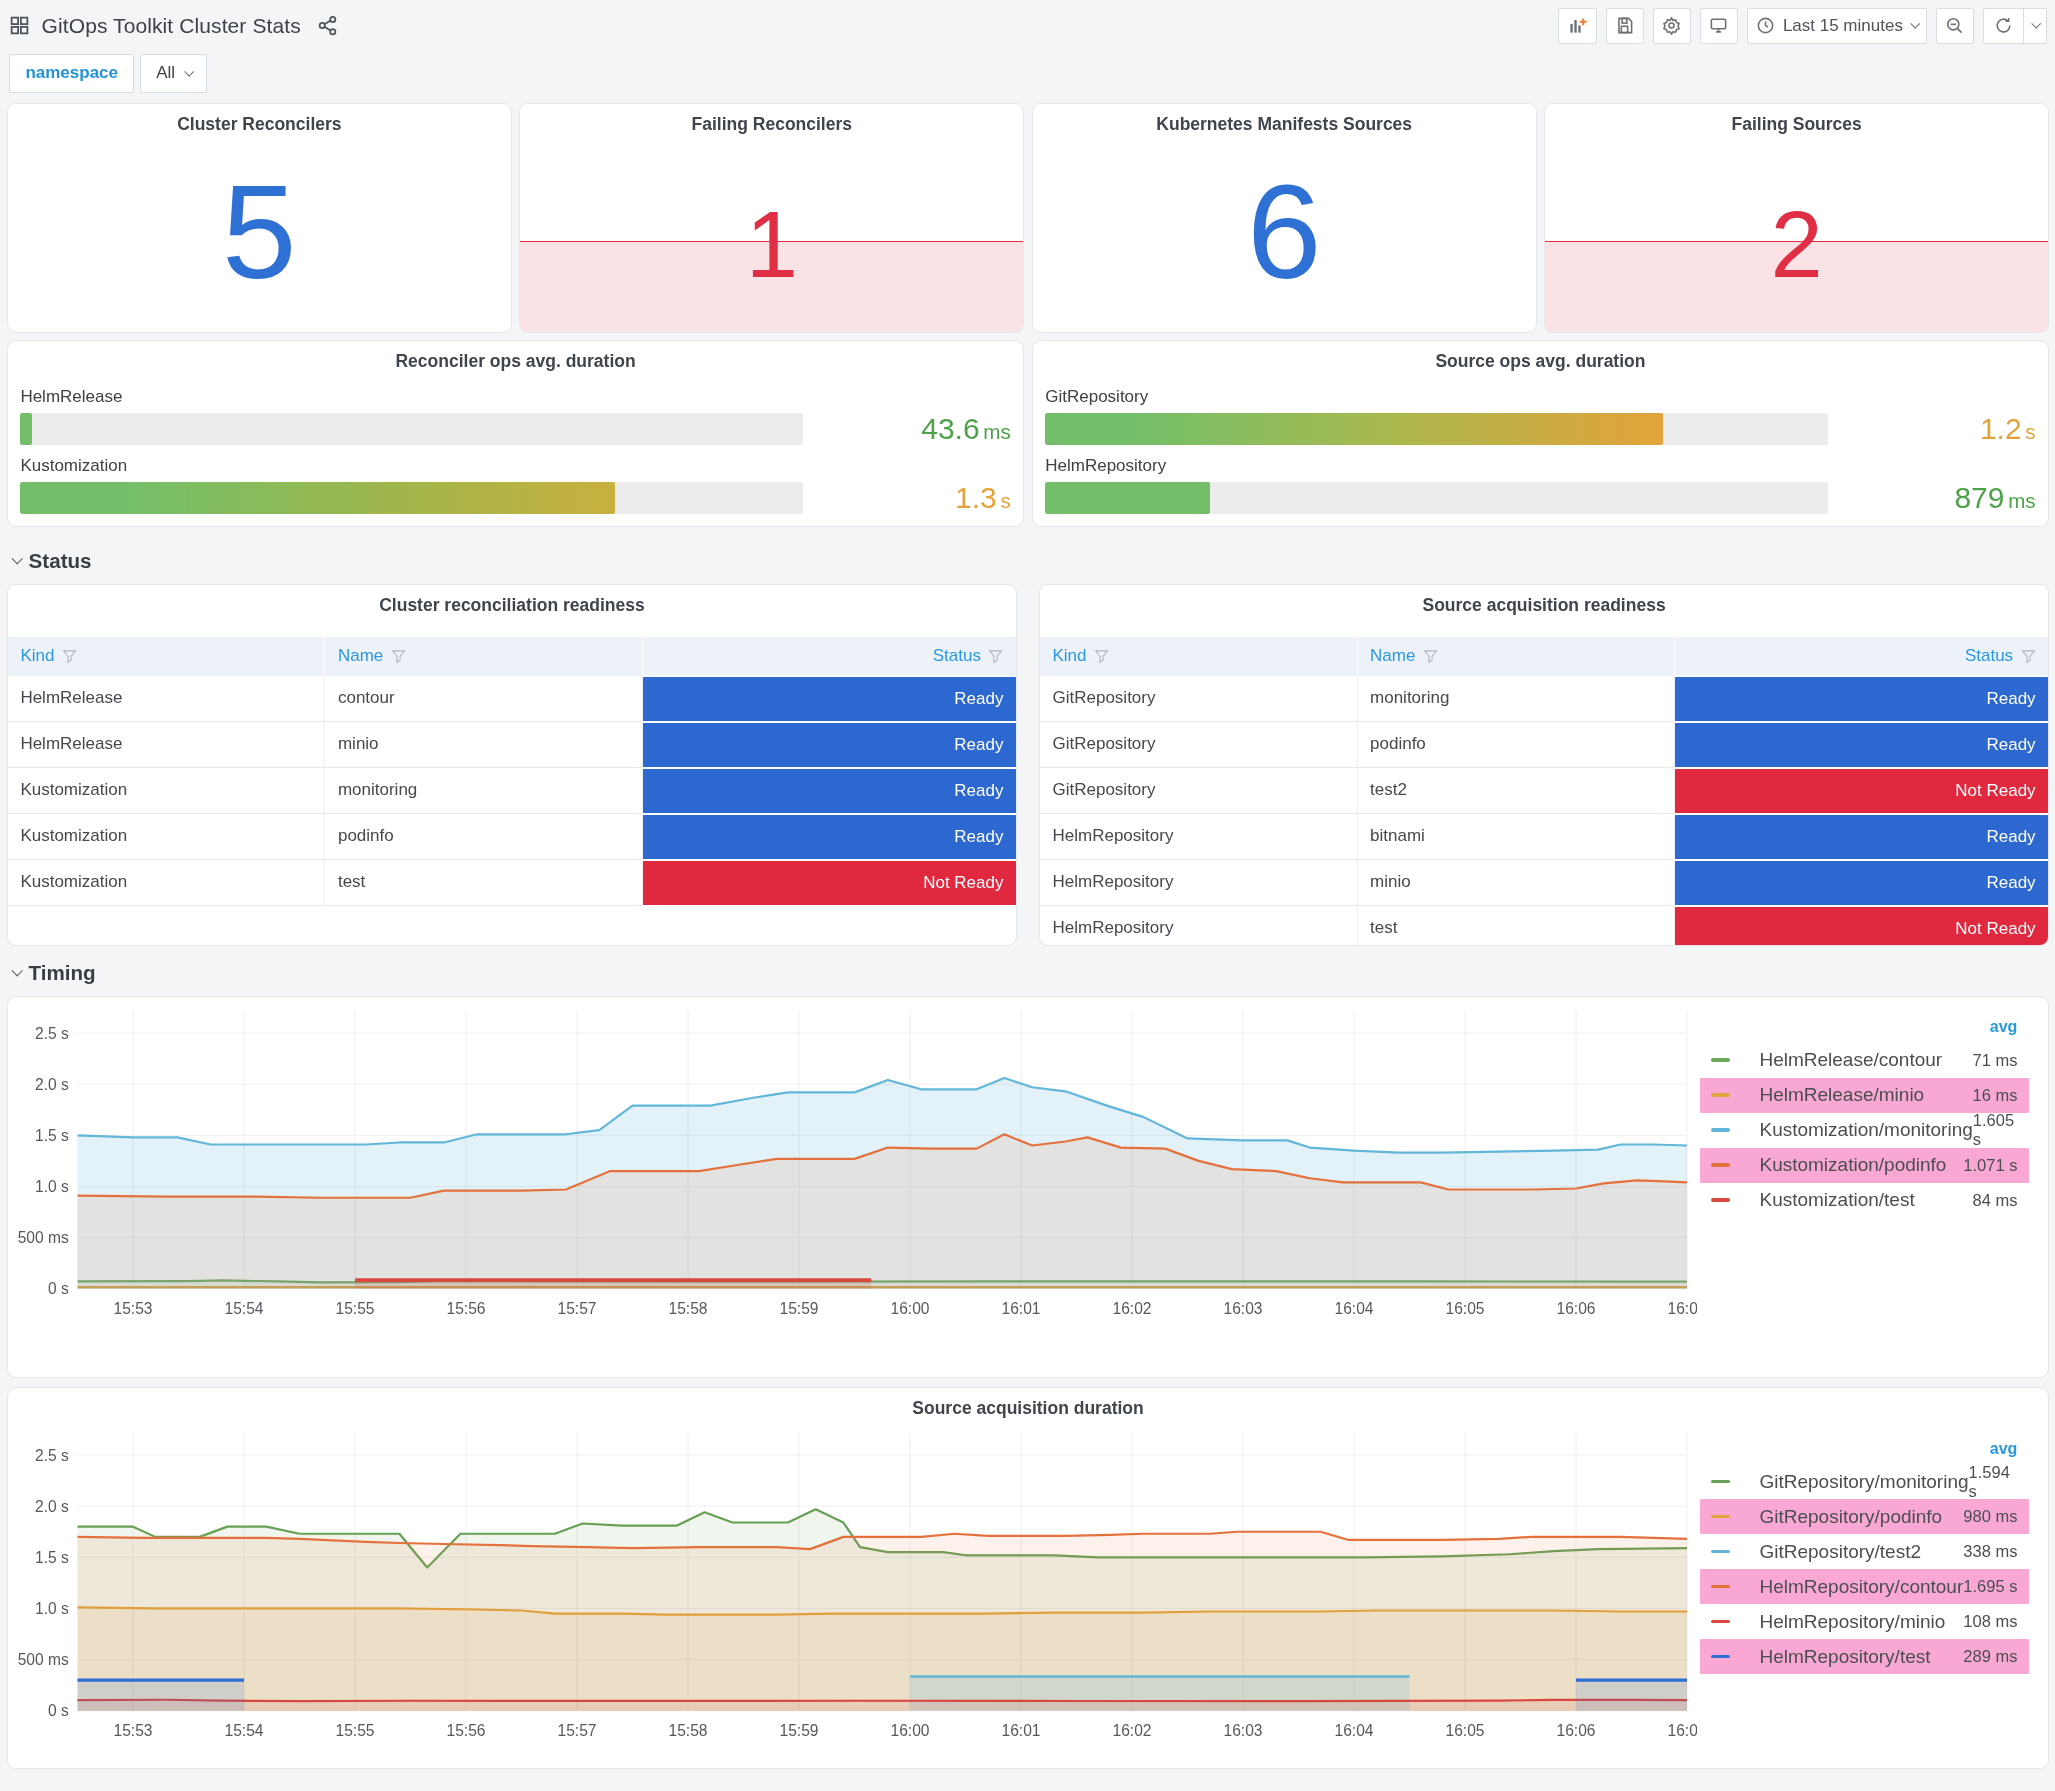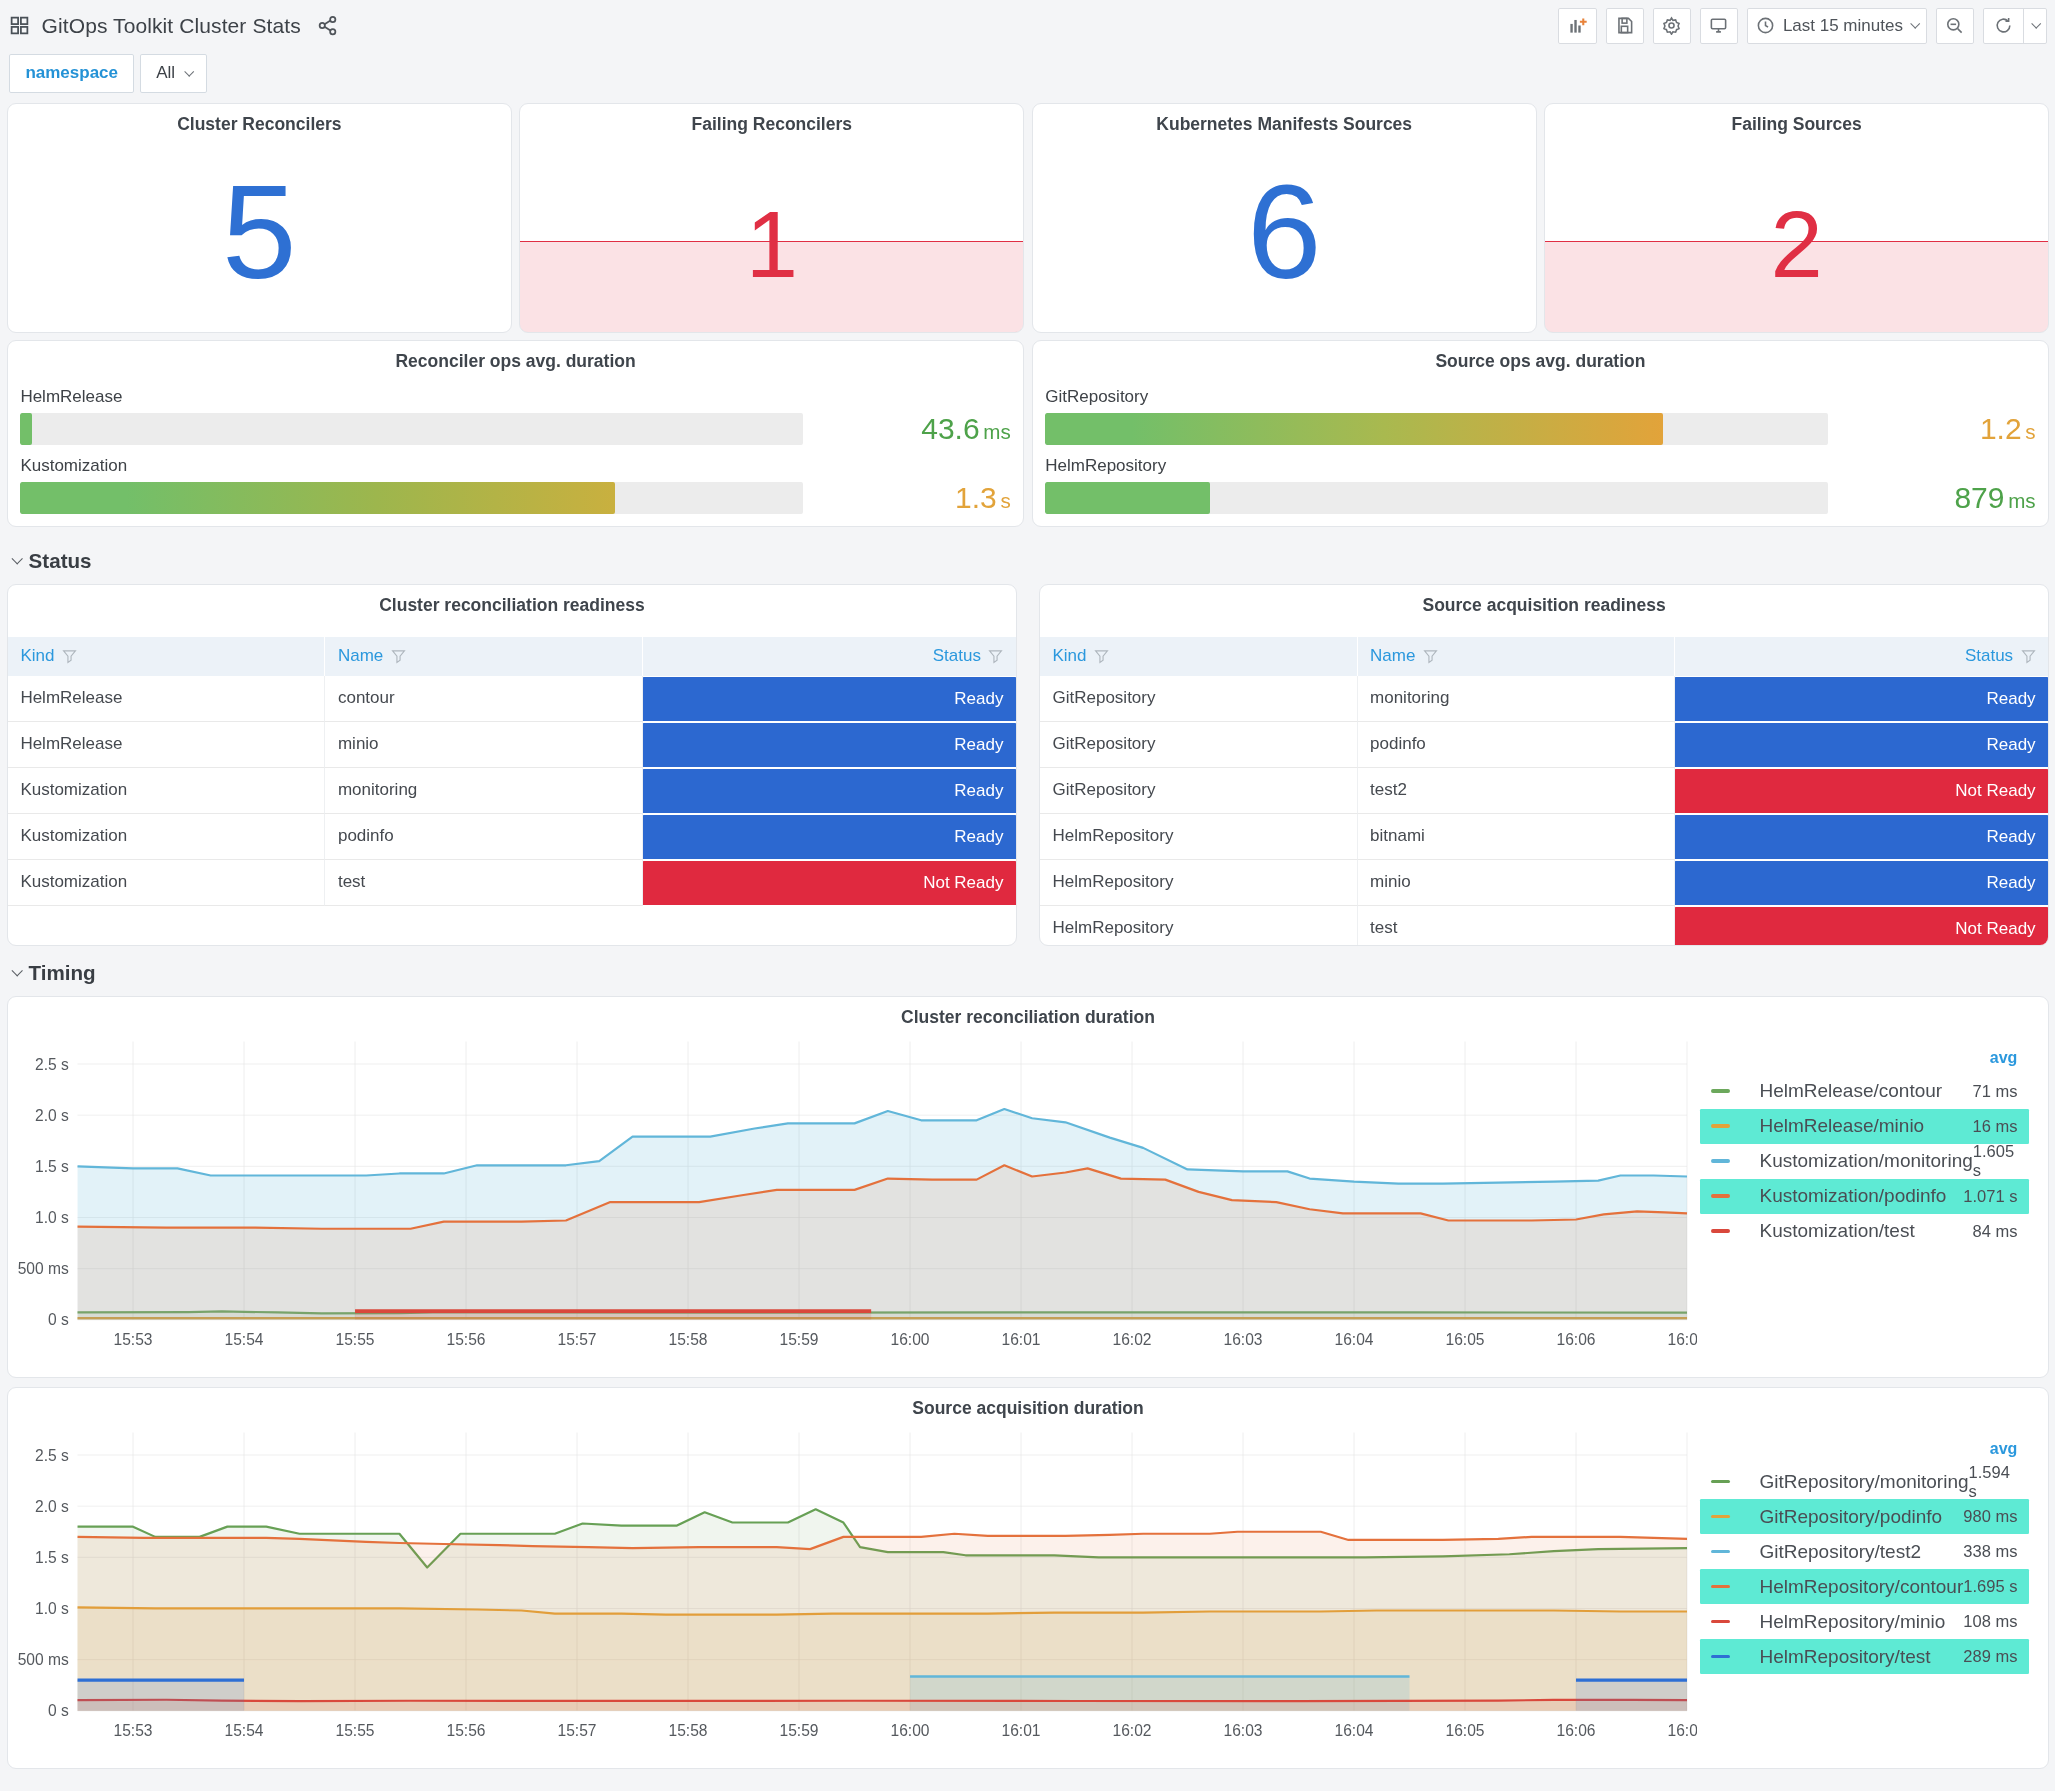--- a/index.html
+++ b/index.html
@@ -76,21 +76,21 @@
   .st-ready { background:#2c68d0; } .st-notready { background:#e0293f; }
 
   
   .chart-panel { height:382px; margin-bottom:8.7px; }
   .chart-flex { display:flex; padding:2.5px 6.2px 0 3.7px; }
   .chart-svg { display:block; }
   .tick-lbl { fill:#55595e; font-size:25px; font-family:"Liberation Sans",sans-serif; }
   .legend { width:342px; padding:19px 10px 0 3.7px; }
   .legend-head { text-align:right; font-size:16px; font-weight:700; color:#2b98dd; padding:0 11.2px 6.2px 0; }
   .legend-row { display:flex; align-items:center; height:35px; padding:0 11.2px; border-radius:1.2px; cursor:pointer;}
-  .legend-row.alt { background:#5eead4; }
+  .legend-row.alt { background:#f9a8d4; }
   .dash { width:19px; height:3.1px; border-radius:1.9px; flex:none; }
   .legend-name { margin-left:29px; font-size:19px; color:#4a4e54; }
   .legend-val { margin-left:auto; font-size:16.5px; color:#4a4e54; }
 </style>
 </head>
 <body>
 
 <div class="page">
 
   <div class="topbar">
@@ -359,21 +359,20 @@
         </div>
       </div>
     </div>
 
   <div class="section-head">
     <span class="chev-sec"></span>
     <span class="sec-label">Timing</span>
   </div>
   <div id="charts">
       <div class="panel chart-panel">
-        <div class="panel-title">Cluster reconciliation duration</div>
         <div class="chart-flex">
           <svg class="chart-svg" width="1685" height="325" viewBox="0 0 2700 520">
             <line x1="193.9310344827586" x2="193.9310344827586" y1="18" y2="464" stroke="#e5e5e5" stroke-width="1"></line>
             <text x="193.9310344827586" y="504" text-anchor="middle" class="tick-lbl">15:53</text>
             <line x1="371.7931034482759" x2="371.7931034482759" y1="18" y2="464" stroke="#e5e5e5" stroke-width="1"></line>
             <text x="371.7931034482759" y="504" text-anchor="middle" class="tick-lbl">15:54</text>
             <line x1="549.6551724137931" x2="549.6551724137931" y1="18" y2="464" stroke="#e5e5e5" stroke-width="1"></line>
             <text x="549.6551724137931" y="504" text-anchor="middle" class="tick-lbl">15:55</text>
             <line x1="727.5172413793103" x2="727.5172413793103" y1="18" y2="464" stroke="#e5e5e5" stroke-width="1"></line>
             <text x="727.5172413793103" y="504" text-anchor="middle" class="tick-lbl">15:56</text>

